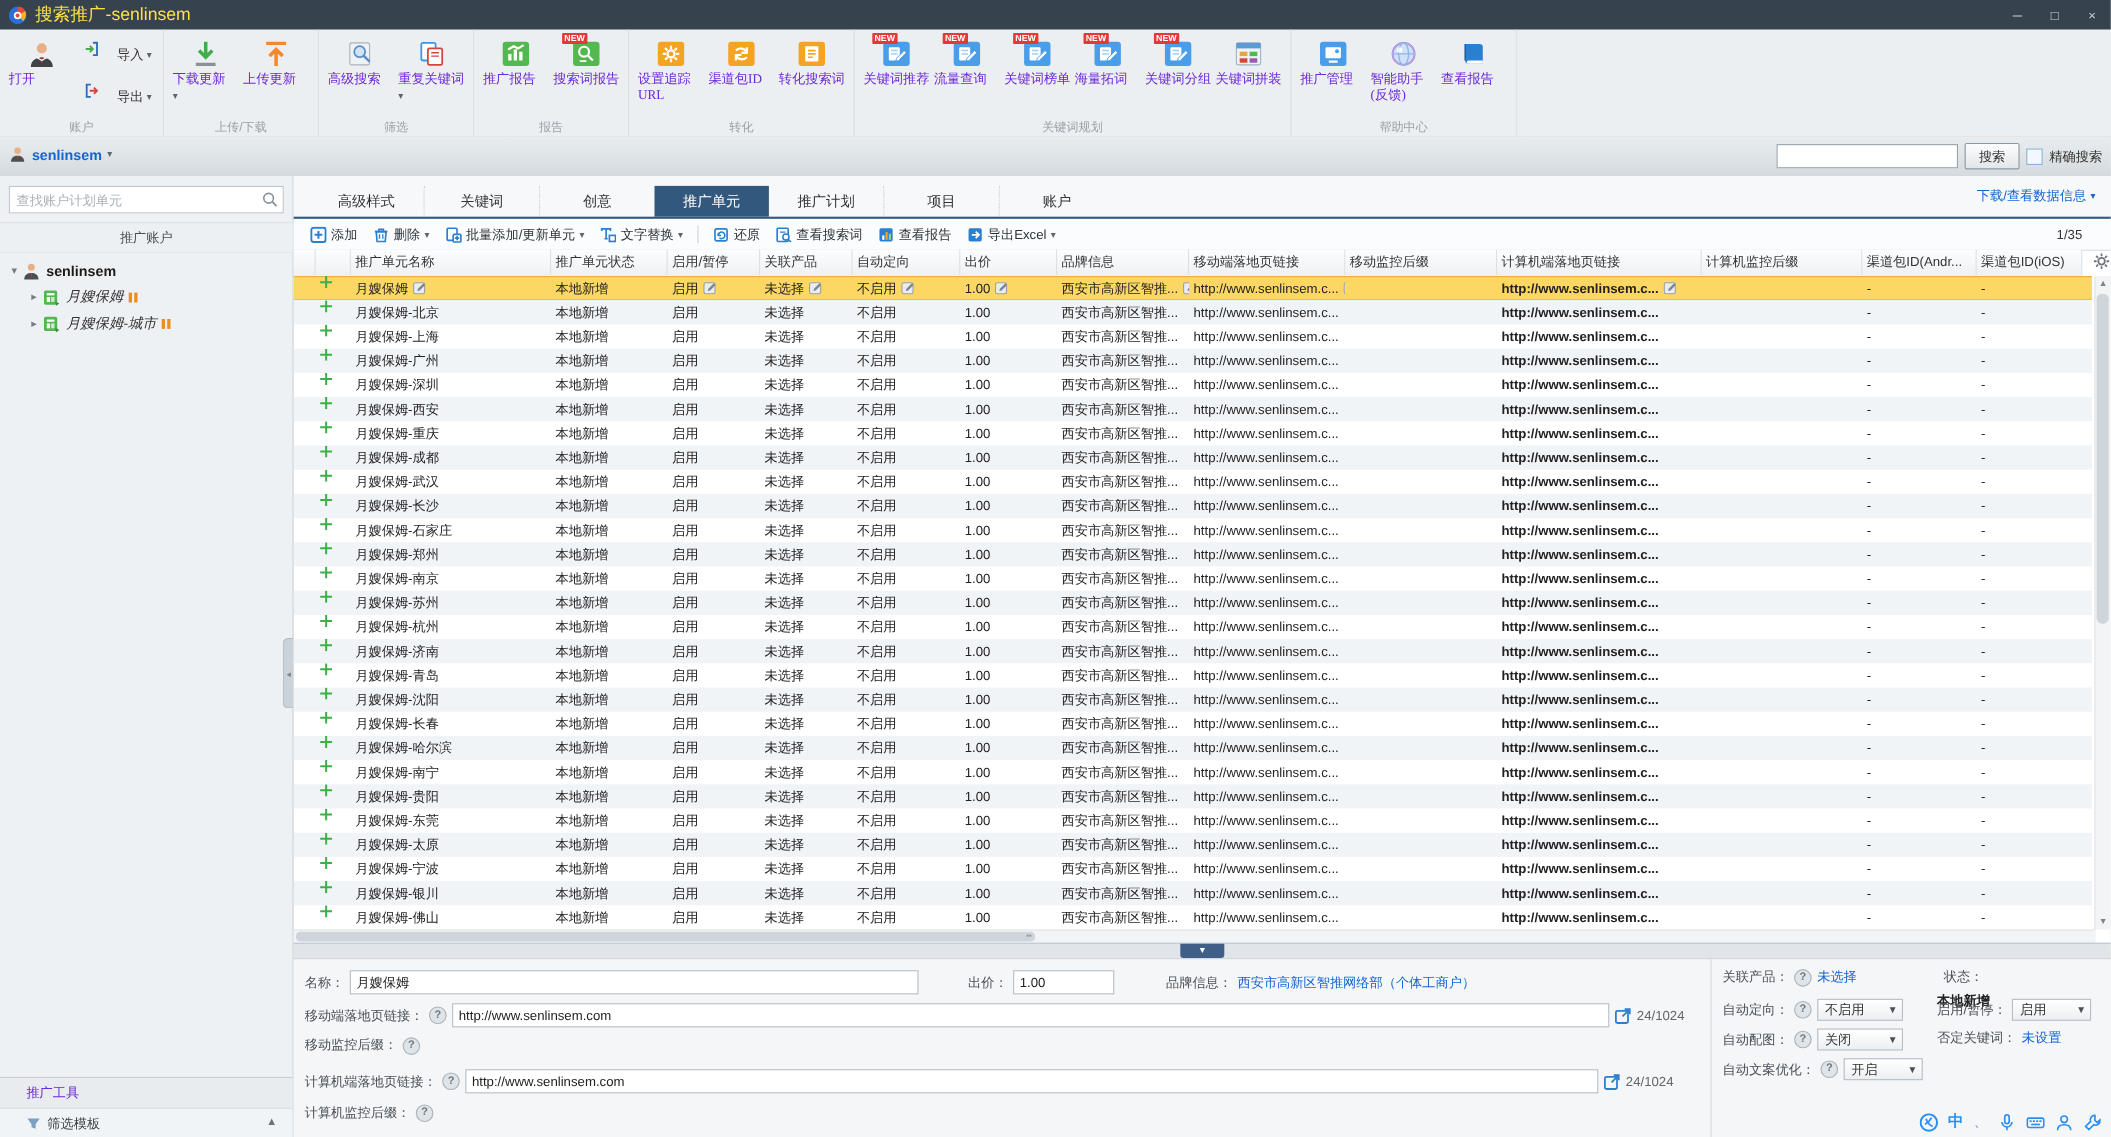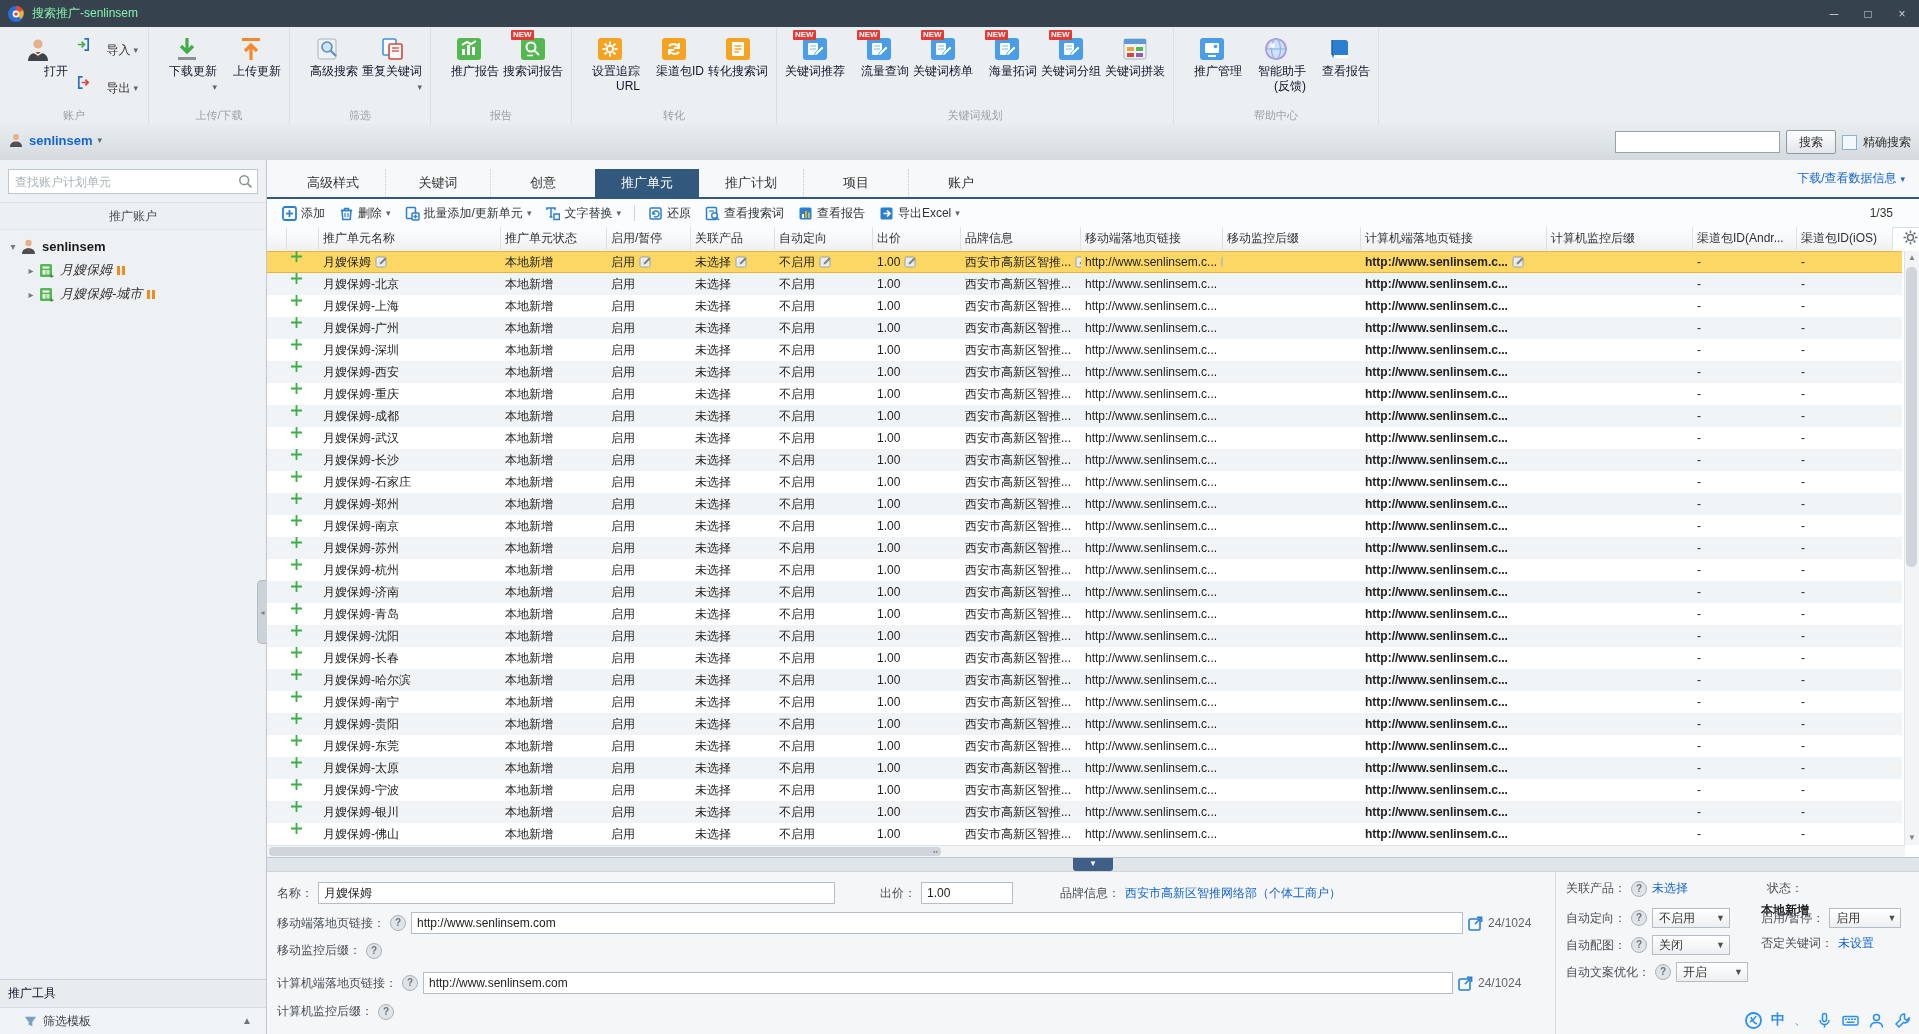--- a/index.html
+++ b/index.html
@@ -2,32 +2,32 @@
 <html><head>
 <meta charset="utf-8">
 <style>
   html,body{margin:0;padding:0;background:#d8dde1;}
   #app{position:relative;width:1919px;height:1034px;overflow:hidden;
        font-family:"Liberation Sans","DejaVu Sans",sans-serif;font-size:12px;color:#333;
        background:#eef1f3;}
   
   .titlebar{position:absolute;top:0;left:0;right:0;height:27px;background:#36434e;display:flex;align-items:center;}
   .titlebar .logo{width:16px;height:16px;margin:0 8px 0 8px;}
-  .titlebar .title{color:#86efac;font-size:12px;}
+  .titlebar .title{color:#fde047;font-size:16px;}
   .winbtns{position:absolute;right:0;top:0;height:27px;display:flex;}
   .winbtn{width:34px;height:27px;display:flex;align-items:center;justify-content:center;color:#cdd4d9;font-size:12px;cursor:default;}
   
   .ribbon{position:absolute;top:27px;left:0;right:0;height:97px;background:#eceff2;border-bottom:1px solid #c7ccd0;display:flex;}
   .rgroup{position:relative;border-right:1px solid #dadfe3;padding:4px 6px 16px 6px;display:flex;align-items:flex-start;}
   .rglabel{position:absolute;left:0;right:0;bottom:1px;text-align:center;color:#99a1a8;font-size:11px;}
   .rcol{display:flex;flex-direction:column;justify-content:flex-start;margin:0 1px;}
-  .rbtn{width:60px;text-align:right;padding:2px 0;border:1px solid transparent;border-radius:3px;cursor:default;position:relative;}
+  .rbtn{width:60px;text-align:left;padding:2px 0;border:1px solid transparent;border-radius:3px;cursor:default;position:relative;}
   .rbtn .ric{display:block;width:26px;height:26px;margin:2px auto 2px auto;position:relative;}
   .rbtn .ric svg{width:26px;height:26px;display:block;}
-  .rbtn .rlab{display:block;line-height:1.25;color:#0f172a;}
+  .rbtn .rlab{display:block;line-height:1.25;color:#6d28d9;font-family:Liberation Serif, serif;}
   .rbtn-sm{width:64px;text-align:left;padding:3px 2px;display:flex;align-items:center;gap:3px;}
   .rbtn-sm .ric,{width:15px;height:15px;}
   .rbtn-sm .ric svg{width:15px;height:15px;display:block;}
   .badge{position:absolute;top:-2px;left:8px;background:#e53935;color:#fff;font-size:8px;line-height:10px;padding:0 2px;border-radius:1px;font-weight:bold;}
   .ddarrow{color:#5b6670;font-size:9px;}
   
   .accbar{position:absolute;top:124px;left:0;right:0;height:36px;background:linear-gradient(#e9edf0,#d4dade);border-bottom:1px solid #b6bdc3;}
   .accsel{position:absolute;left:8px;top:8px;display:flex;align-items:center;gap:5px;}
   .accsel .aname{color:#1464d2;font-weight:bold;font-size:13px;}
   .accsel svg{width:16px;height:16px;}
@@ -45,21 +45,21 @@
   .tree{padding-top:4px;}
   .trow{height:24px;display:flex;align-items:center;cursor:default;}
   .trow .arr{width:14px;text-align:center;color:#757d84;font-size:10px;}
   .trow svg{width:17px;height:17px;margin-right:5px;}
   .trow .tl{font-size:13px;}
   .trow.root .tl{font-weight:bold;color:#1a1a1a;}
   .trow.child .tl{font-style:italic;color:#333;}
   .pause{display:inline-flex;gap:2px;margin-left:5px;}
   .pause i{display:block;width:3px;height:9px;background:#f08c1e;}
   .sb-bottom{position:absolute;left:0;right:0;bottom:0;}
-  .sb-tools{height:27px;line-height:27px;padding-left:8px;background:#e8ecef;border-top:1px solid #c9cfd4;color:#0f172a;}
+  .sb-tools{height:27px;line-height:27px;padding-left:24px;background:#e8ecef;border-top:1px solid #c9cfd4;color:#6d28d9;}
   .sb-filter{height:26px;line-height:26px;padding-left:24px;background:#f1f4f6;border-top:1px solid #d6dbdf;color:#3a3f44;position:relative;display:flex;align-items:center;gap:6px;}
   .sb-filter .up{position:absolute;right:14px;color:#6b7278;font-size:10px;}
   .collapse-handle{position:absolute;right:-1px;top:420px;width:9px;height:62px;background:#cbd2d8;border:1px solid #b3bac0;border-right:none;border-radius:5px 0 0 5px;display:flex;align-items:center;justify-content:center;color:#7c848b;font-size:8px;}
   
   .main{position:absolute;top:160px;left:267px;right:0;bottom:0;background:#fff;}
   .tabbar{position:absolute;top:0;left:0;right:0;height:37px;background:#f6f8f9;border-bottom:2px solid #33587e;display:flex;align-items:flex-end;}
   .tab{width:104px;height:28px;line-height:28px;text-align:center;font-size:13px;color:#333;border-left:1px dotted #c9ced2;cursor:default;}
   .tab:first-child{border-left:none;margin-left:14px;}
   .tab.active{background:#33587e;color:#fff;border-left:none;}
   .tab.active + .tab{border-left:none;}

